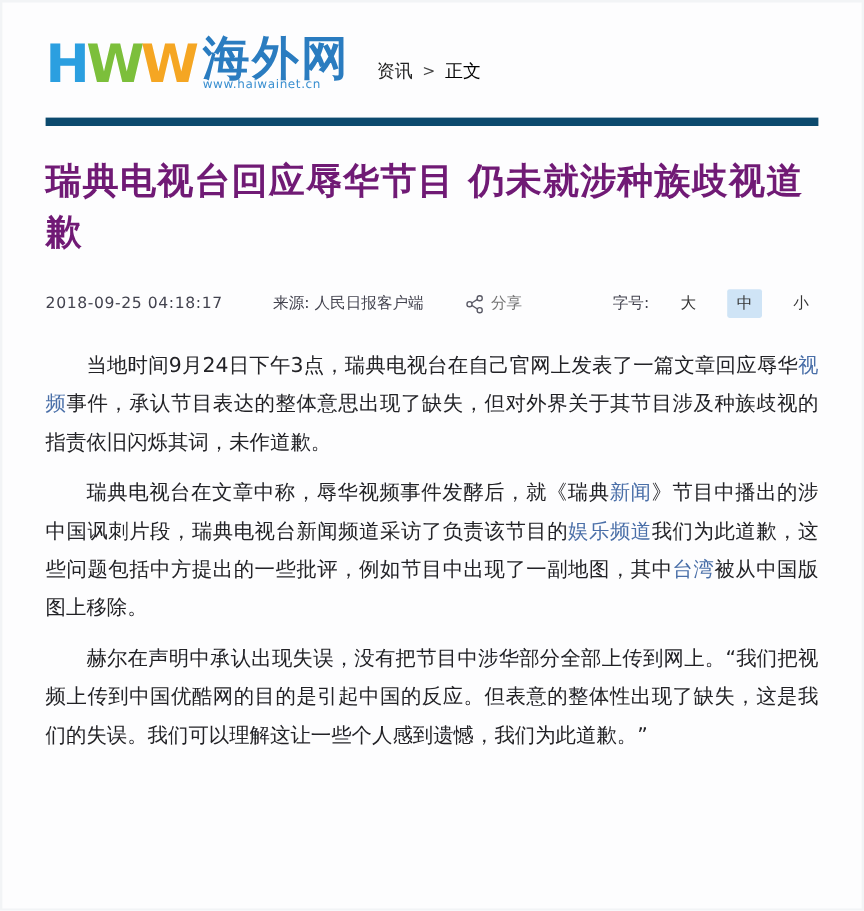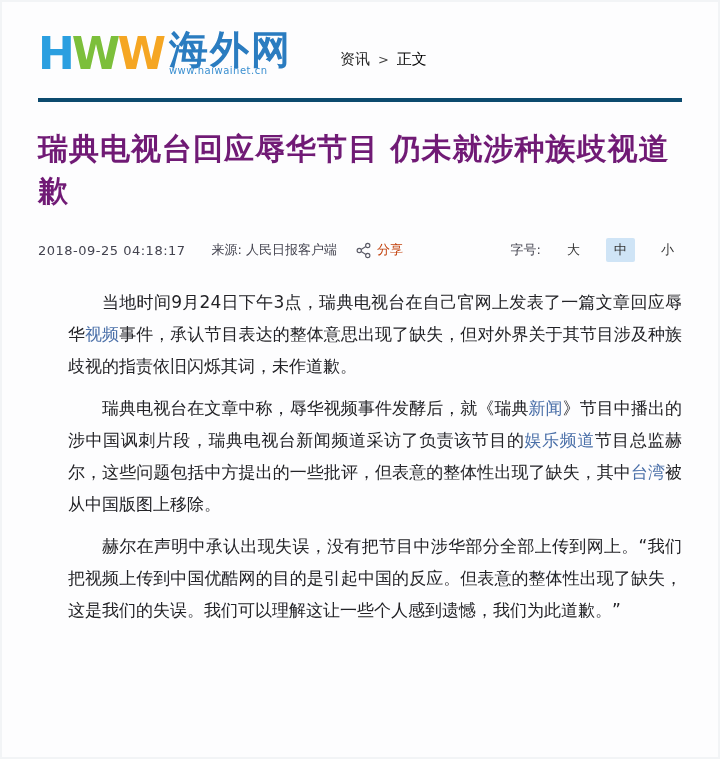--- a/index.html
+++ b/index.html
@@ -15,22 +15,21 @@
     background: #fdfdfe;
     box-shadow: inset 0 0 0 2px #f2f4f6;
     overflow: hidden;
   }
 
   
   .site-header {
     display: flex;
     align-items: center;
     padding: 30px 0 20px;
-    border-bottom: 4px solid #0c4a6e;
-    gap: 48px;
+    border-bottom: 7px solid #0c4a6e;
   }
   .logo { display: flex; align-items: flex-start; cursor: pointer; }
   .logo-letters {
     font-size: 44px;
     font-weight: 900;
     letter-spacing: -3px;
     line-height: 48px;
     font-family: "DejaVu Sans", sans-serif;
   }
   .l-h  { color: #2b9fe0; }
@@ -44,20 +43,21 @@
     line-height: 32px;
     letter-spacing: 2px;
   }
   .site-url {
     color: #3a8fd0;
     font-size: 10px;
     line-height: 9px;
     letter-spacing: 0.5px;
   }
   .breadcrumb {
+    margin-left: 22px;
     margin-top: 10px;
     font-size: 15px;
     color: #222;
     display: flex;
     align-items: center;
     gap: 8px;
   }
   .crumb { color: #222; text-decoration: none; cursor: pointer; }
   .crumb-sep { color: #444; font-size: 13px; }
   .crumb-current { color: #000000; }
@@ -74,30 +74,30 @@
 
   
   .meta-row {
     margin-top: 26px;
     display: flex;
     justify-content: space-between;
     align-items: center;
     font-size: 13px;
     color: #43434f;
   }
-  .meta-left { display: flex; align-items: center; }
+  .meta-left { display: flex; align-items: center; gap: 16px; }
   .meta-datetime { letter-spacing: 0.5px; }
   .meta-source { margin-left: 26px; }
   .share-button {
     margin-left: 18px;
     display: flex;
     align-items: flex-end;
     gap: 5px;
     cursor: pointer;
-    color: #c2410c;
+    color: #737373;
   }
   .share-button svg { stroke: #5a5a66; fill: none; stroke-width: 1.6; }
   .meta-right { display: flex; align-items: center; gap: 18px; text-align: right; }
   .fs-label { color: #43434f; }
   .fs-option {
     padding: 3px 8px;
     cursor: pointer;
     color: #333;
     border-radius: 2px;
   }
@@ -107,21 +107,20 @@
   .article-body {
     margin-top: 24px;
     font-size: 17px;
     line-height: 32px;
     color: #222226;
     text-align: justify;
   }
   .article-body p {
     text-indent: 2em;
     margin-bottom: 10px;
-    margin-left: 30px;
   }
   .inline-link { color: #4a6fa8; text-decoration: none; cursor: pointer; }
 </style>
 </head>
 <body>
 
 <div class="page">
 
   <header class="site-header">
     <div class="logo">
@@ -161,18 +160,18 @@
         <span id="font-sizes" style="display:flex;gap:18px;">
             <span class="fs-option">大</span>
             <span class="fs-option active">中</span>
             <span class="fs-option">小</span>
           </span>
       </div>
     </div>
 
     <article class="article-body" id="article-body">
         <p><span>当地时间9月24日下午3点，瑞典电视台在自己官网上发表了一篇文章回应辱华</span><a class="inline-link">视频</a><span>事件，承认节目表达的整体意思出现了缺失，但对外界关于其节目涉及种族歧视的指责依旧闪烁其词，未作道歉。</span></p>
-        <p><span>瑞典电视台在文章中称，辱华视频事件发酵后，就《瑞典</span><a class="inline-link">新闻</a><span>》节目中播出的涉中国讽刺片段，瑞典电视台新闻频道采访了负责该节目的</span><a class="inline-link">娱乐频道</a><span>节目总监赫尔，这些问题包括中方提出的一些批评，但表意的整体性出现了缺失，其中</span><a class="inline-link">台湾</a><span>被从中国版图上移除。</span></p>
+        <p><span>瑞典电视台在文章中称，辱华视频事件发酵后，就《瑞典</span><a class="inline-link">新闻</a><span>》节目中播出的涉中国讽刺片段，瑞典电视台新闻频道采访了负责该节目的</span><a class="inline-link">娱乐频道</a><span>我们为此道歉，这些问题包括中方提出的一些批评，例如节目中出现了一副地图，其中</span><a class="inline-link">台湾</a><span>被从中国版图上移除。</span></p>
         <p><span>赫尔在声明中承认出现失误，没有把节目中涉华部分全部上传到网上。“我们把视频上传到中国优酷网的目的是引起中国的反应。但表意的整体性出现了缺失，这是我们的失误。我们可以理解这让一些个人感到遗憾，我们为此道歉。”</span></p>
       </article>
   </main>
 
 </div>
 
 </body></html>

